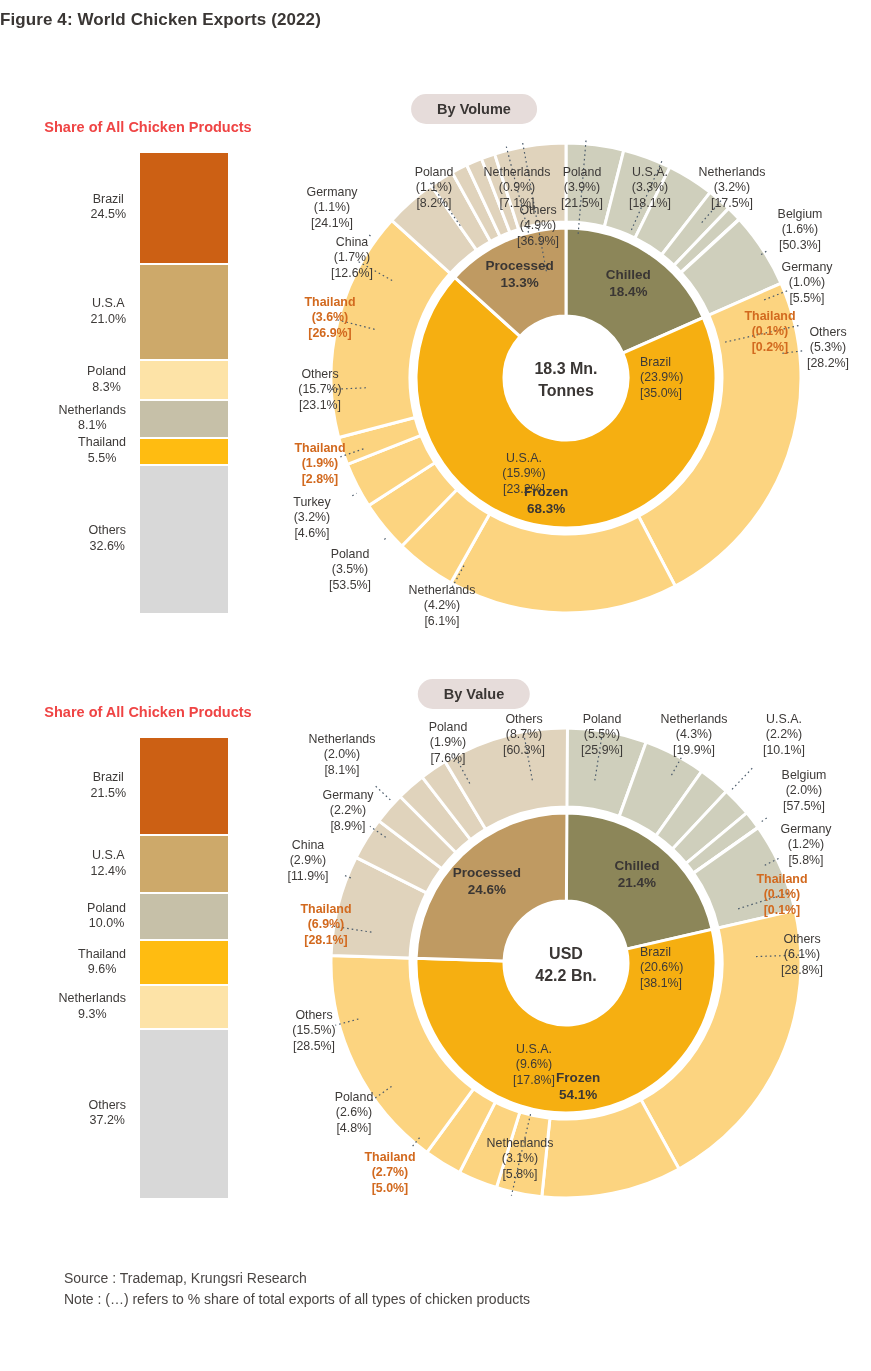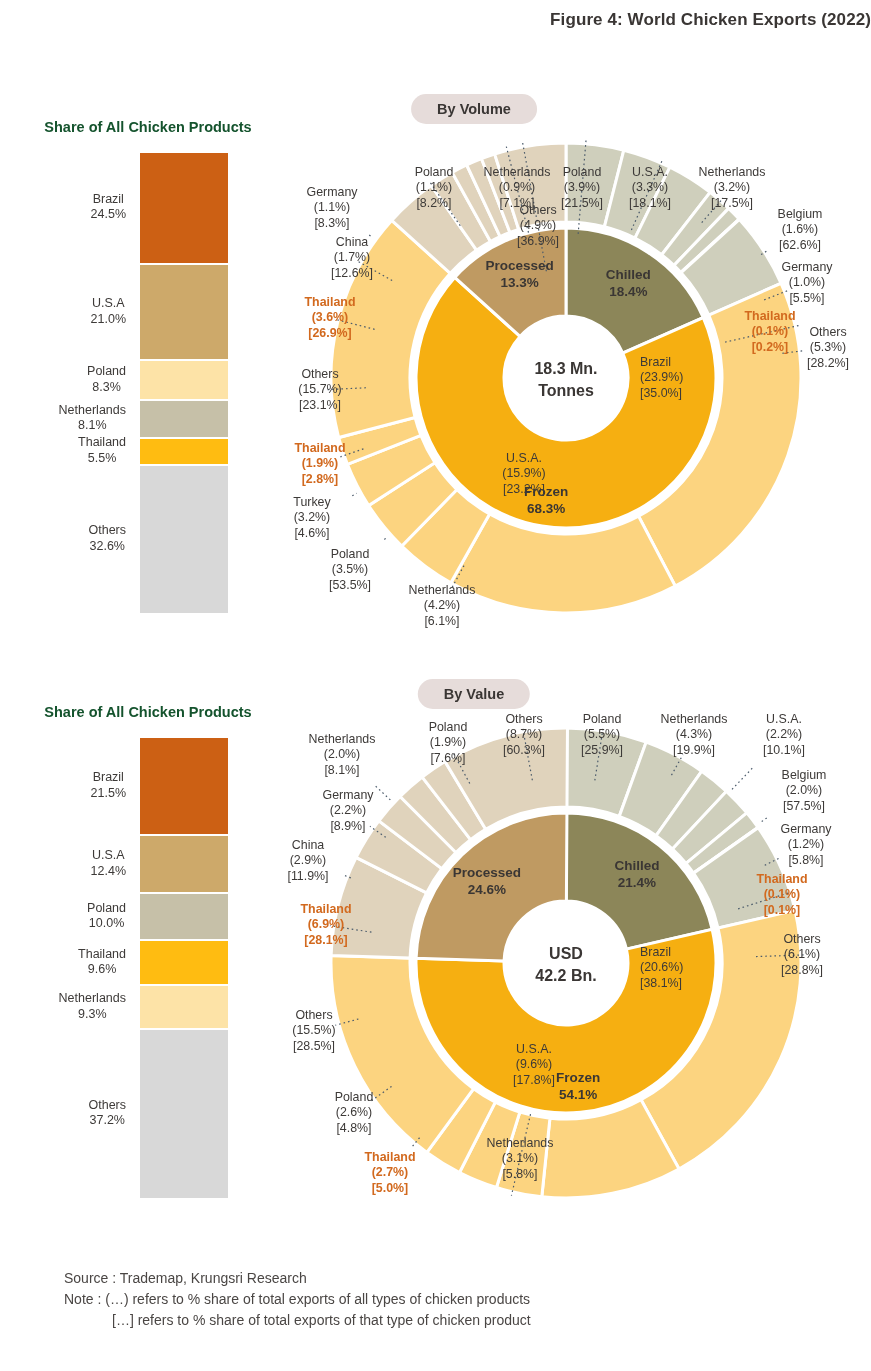--- a/index.html
+++ b/index.html
@@ -7,38 +7,38 @@
   body {
     width: 871px; height: 1371px;
     background: #ffffff;
     font-family: "Liberation Sans", sans-serif;
     color: #3d3a38;
     position: relative;
     overflow: hidden;
   }
   #page-title {
     position:absolute; top:10px; left:0; width:871px;
-    text-align:right; font-size:17px; font-weight:bold; color:#3a3634;
+    text-align:left; font-size:17px; font-weight:bold; color:#3a3634;
     letter-spacing:.1px;
   }
   .panel { position:absolute; left:0; width:871px; }
   .panel-top { top:78px; height:600px; }
   .panel-bottom { top:663px; height:600px; }
 
   .badge {
     position:absolute; left:474px; top:16px; transform:translateX(-50%);
     background:#E6DCDA; color:#3a3634;
     font-size:14.5px; font-weight:bold;
     padding:7px 26px; border-radius:16px;
     white-space:nowrap;
   }
   .legend { position:absolute; left:28px; top:40px; width:240px; }
   .legend-title {
     font-size:14.5px; font-weight:bold; text-align:center;
-    line-height:1.28; color:#14532d; margin-bottom:16px;
+    line-height:1.28; color:#ef4444; margin-bottom:16px;
   }
   .legend-bar { position:relative; margin-left:112px; width:88px; }
   .legend-seg { position:relative; width:88px; }
   .legend-lab {
     position:absolute; right:100%; margin-right:14px; top:50%;
     transform:translateY(-50%);
     text-align:center; font-size:12.5px; line-height:1.25;
     white-space:nowrap; color:#3d3a38;
   }
   .donut-wrap { position:absolute; left:262px; top:0; width:609px; height:600px; }
@@ -185,28 +185,28 @@
         <line x1="130.12248175808756" y1="202.49858790173133" x2="95.53754043080598" y2="183.1051628583959" stroke="#4a5a6a" stroke-width="1.2" stroke-dasharray="1.6 3"></line>
         <line x1="112.58175243030662" y1="251.33434383821356" x2="72.3687210686243" y2="241.11069179710788" stroke="#4a5a6a" stroke-width="1.2" stroke-dasharray="1.6 3"></line>
         <line x1="103.94536815174524" y1="309.7587625291832" x2="65.28384808114969" y2="311.64469033750487" stroke="#4a5a6a" stroke-width="1.2" stroke-dasharray="1.6 3"></line>
         <line x1="101.4229853909911" y1="370.8196067332307" x2="78.38927155550277" y2="378.8720432773446" stroke="#4a5a6a" stroke-width="1.2" stroke-dasharray="1.6 3"></line>
         <line x1="90.28582317172294" y1="417.7952155746409" x2="94.68887525996121" y2="415.3683364708875" stroke="#4a5a6a" stroke-width="1.2" stroke-dasharray="1.6 3"></line>
         <line x1="122.38082865944835" y1="461.4392634138237" x2="125.36917283460531" y2="458.78295748035083" stroke="#4a5a6a" stroke-width="1.2" stroke-dasharray="1.6 3"></line>
         <line x1="201.97750955785926" y1="487.5897404903878" x2="189.81250468851377" y2="509.9576526695069" stroke="#4a5a6a" stroke-width="1.2" stroke-dasharray="1.6 3"></line>
       </svg>
       <div class="lbl l" style="left: 378px; top: 300px;"><span>Brazil</span><br><span>(23.9%)</span><br><span>[35.0%]</span></div>
       <div class="lbl c" style="left: 262px; top: 396px;"><span>U.S.A.</span><br><span>(15.9%)</span><br><span>[23.2%]</span></div>
-      <div class="lbl c" style="left: 70px; top: 130px;"><span>Germany</span><br><span>(1.1%)</span><br><span>[8.3%]</span></div>
+      <div class="lbl c" style="left: 70px; top: 130px;"><span>Germany</span><br><span>(1.1%)</span><br><span>[24.1%]</span></div>
       <div class="lbl c" style="left: 172px; top: 110px;"><span>Poland</span><br><span>(1.1%)</span><br><span>[8.2%]</span></div>
       <div class="lbl c" style="left: 255px; top: 110px;"><span>Netherlands</span><br><span>(0.9%)</span><br><span>[7.1%]</span></div>
       <div class="lbl c" style="left: 276px; top: 148px;"><span>Others</span><br><span>(4.9%)</span><br><span>[36.9%]</span></div>
       <div class="lbl c" style="left: 320px; top: 110px;"><span>Poland</span><br><span>(3.9%)</span><br><span>[21.5%]</span></div>
       <div class="lbl c" style="left: 388px; top: 110px;"><span>U.S.A.</span><br><span>(3.3%)</span><br><span>[18.1%]</span></div>
       <div class="lbl c" style="left: 470px; top: 110px;"><span>Netherlands</span><br><span>(3.2%)</span><br><span>[17.5%]</span></div>
-      <div class="lbl c" style="left: 538px; top: 152px;"><span>Belgium</span><br><span>(1.6%)</span><br><span>[62.6%]</span></div>
+      <div class="lbl c" style="left: 538px; top: 152px;"><span>Belgium</span><br><span>(1.6%)</span><br><span>[50.3%]</span></div>
       <div class="lbl c" style="left: 545px; top: 205px;"><span>Germany</span><br><span>(1.0%)</span><br><span>[5.5%]</span></div>
       <div class="lbl c th" style="left: 508px; top: 254px;"><span>Thailand</span><br><span>(0.1%)</span><br><span>[0.2%]</span></div>
       <div class="lbl c" style="left: 566px; top: 270px;"><span>Others</span><br><span>(5.3%)</span><br><span>[28.2%]</span></div>
       <div class="lbl c" style="left: 90px; top: 180px;"><span>China</span><br><span>(1.7%)</span><br><span>[12.6%]</span></div>
       <div class="lbl c th" style="left: 68px; top: 240px;"><span>Thailand</span><br><span>(3.6%)</span><br><span>[26.9%]</span></div>
       <div class="lbl c" style="left: 58px; top: 312px;"><span>Others</span><br><span>(15.7%)</span><br><span>[23.1%]</span></div>
       <div class="lbl c th" style="left: 58px; top: 386px;"><span>Thailand</span><br><span>(1.9%)</span><br><span>[2.8%]</span></div>
       <div class="lbl c" style="left: 50px; top: 440px;"><span>Turkey</span><br><span>(3.2%)</span><br><span>[4.6%]</span></div>
       <div class="lbl c" style="left: 88px; top: 492px;"><span>Poland</span><br><span>(3.5%)</span><br><span>[53.5%]</span></div>
       <div class="lbl c" style="left: 180px; top: 528px;"><span>Netherlands</span><br><span>(4.2%)</span><br><span>[6.1%]</span></div>
@@ -353,14 +353,13 @@
       <div class="lbl c" style="left: 52px; top: 368px;"><span>Others</span><br><span>(15.5%)</span><br><span>[28.5%]</span></div>
       <div class="lbl c" style="left: 92px; top: 450px;"><span>Poland</span><br><span>(2.6%)</span><br><span>[4.8%]</span></div>
       <div class="lbl c th" style="left: 128px; top: 510px;"><span>Thailand</span><br><span>(2.7%)</span><br><span>[5.0%]</span></div>
       <div class="lbl c" style="left: 258px; top: 496px;"><span>Netherlands</span><br><span>(3.1%)</span><br><span>[5.8%]</span></div>
     </div>
 </div>
 
 <div id="footer">
   <span>Source : Trademap, Krungsri Research</span><br>
   <span>Note : (…) refers to % share of total exports of all types of chicken products</span><br>
-  <span class="ind">[…] refers to % share of total exports of that type of chicken product</span>
 </div>
 
 </body></html>

